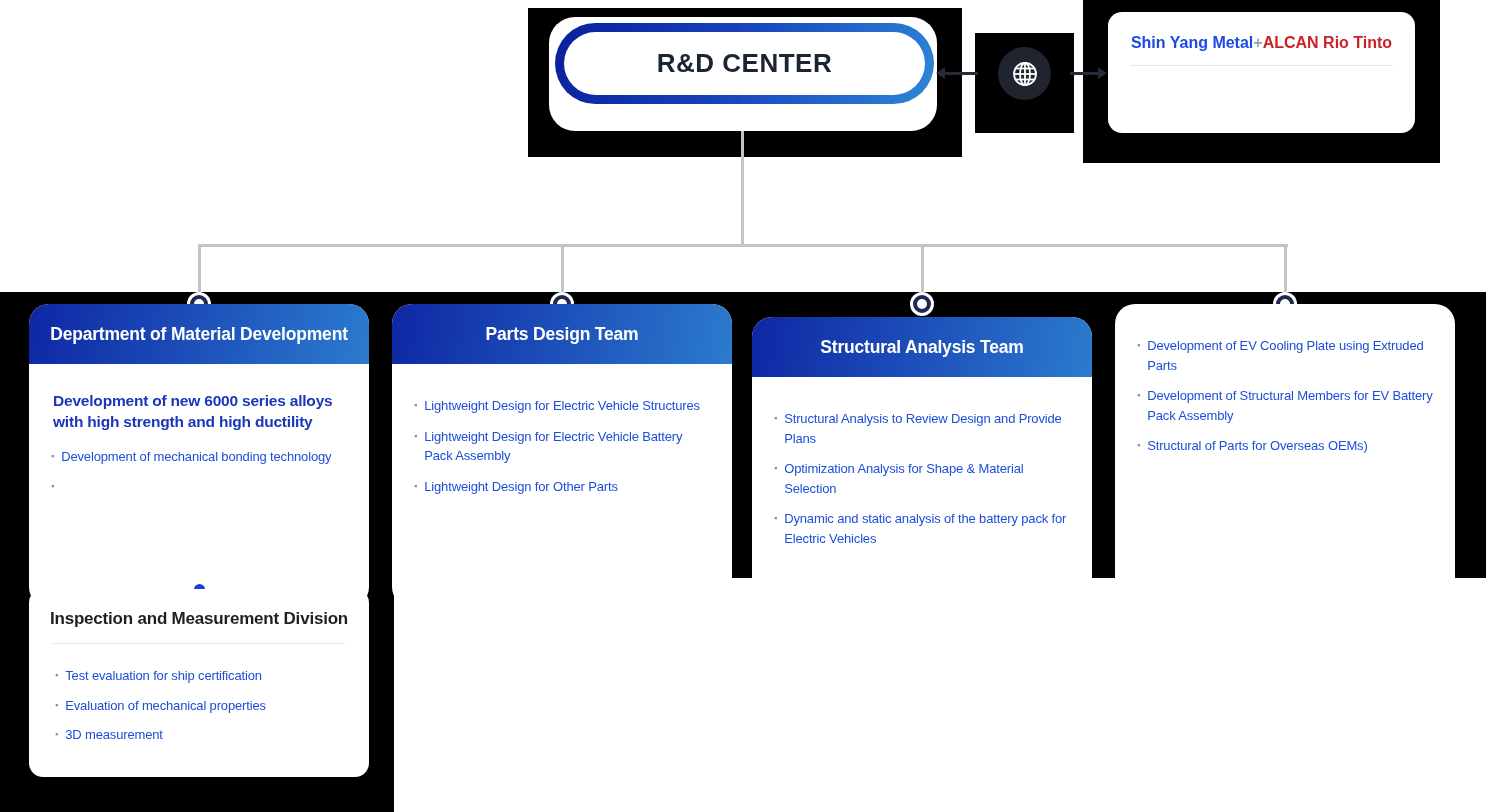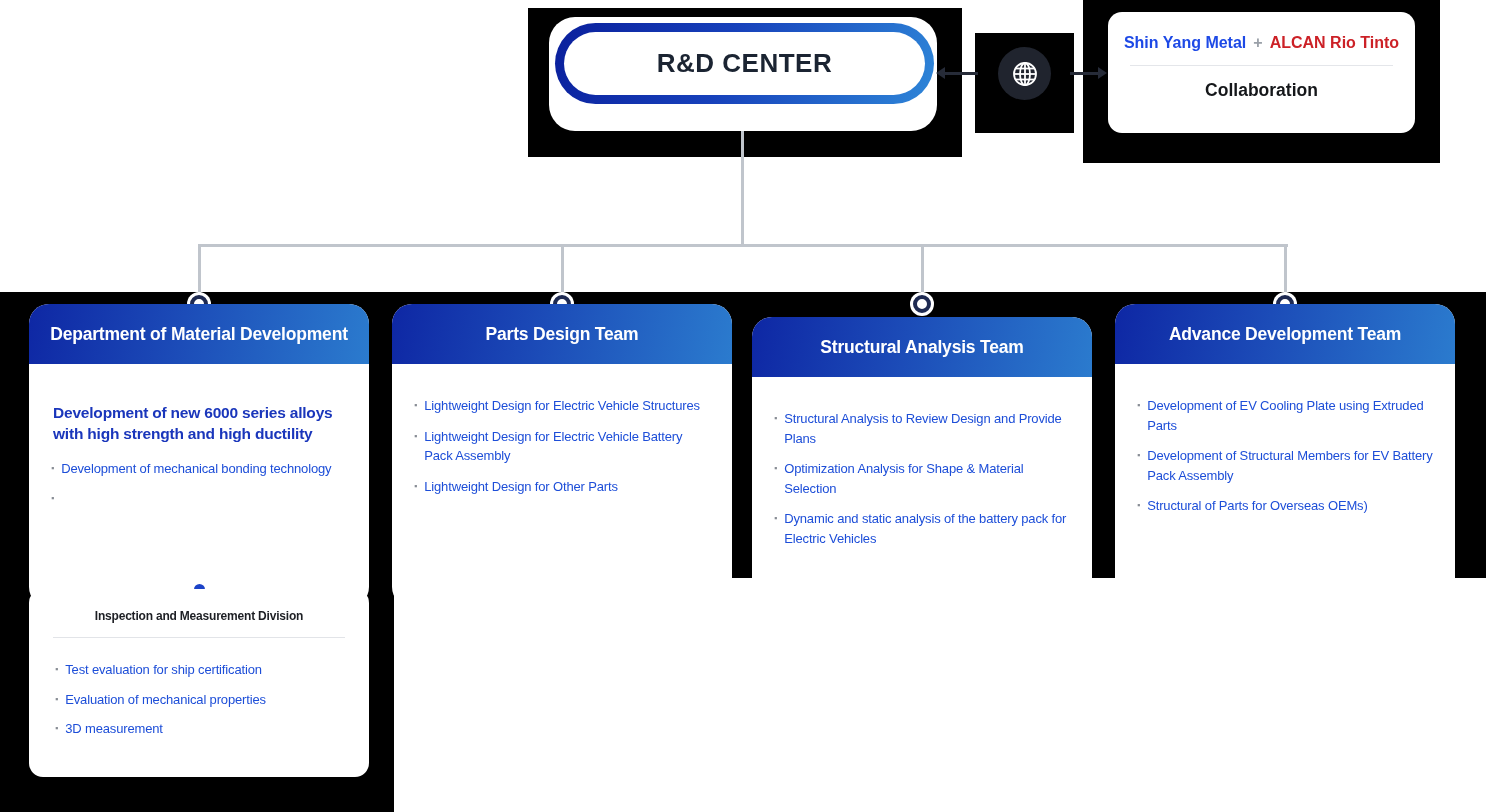--- a/index.html
+++ b/index.html
@@ -33,21 +33,21 @@
   .arrow-line{position:absolute;height:3px;background:#262b38;top:72px;}
   .arrow-head{position:absolute;width:0;height:0;top:67px;}
   .arrow-head.left{border-top:6px solid transparent;border-bottom:6px solid transparent;border-right:9px solid #262b38;}
   .arrow-head.right{border-top:6px solid transparent;border-bottom:6px solid transparent;border-left:9px solid #262b38;}
 
   
   .collab-box{
     position:absolute;left:1108px;top:12px;width:307px;height:121px;background:#ffffff;
     border-radius:14px;box-shadow:0 4px 10px rgba(0,0,0,.10);
   }
-  .collab-row{display:flex;justify-content:center;align-items:baseline;gap:7px;margin-top:22px;font-size:16px;font-weight:bold;}
+  .collab-row{display:flex;justify-content:center;align-items:baseline;margin-top:22px;font-size:16px;font-weight:bold;}
   .collab-p1{color:#1d49e6;}
   .collab-plus{color:#9aa0a8;font-weight:bold;}
   .collab-p2{color:#cc2127;}
   .collab-div{margin:13px 22px 0 22px;border-top:1px solid #e4e6ea;}
   .collab-label{margin-top:14px;text-align:center;font-size:17.5px;font-weight:bold;color:#15171a;}
 
   
   .cline{position:absolute;background:#c0c5cc;}
   .ring{
     position:absolute;width:10px;height:10px;border-radius:50%;background:#ffffff;
@@ -64,32 +64,32 @@
     border-radius:20px;overflow:hidden;
   }
   .card-head{
     height:60px;background:linear-gradient(100deg,#0e27a4 0%,#1c4cb8 45%,#2b7bce 100%);
     display:flex;align-items:center;justify-content:center;
   }
   .card-title{color:#ffffff;font-size:17.5px;font-weight:bold;letter-spacing:-.2px;}
   .card-body{padding:26px 18px 0 22px;}
   .hl{
     color:#1a36bb;font-size:15.5px;font-weight:bold;line-height:1.38;
-    letter-spacing:-.2px;margin:12px 0 14px 2px;
+    letter-spacing:-.2px;margin:0 0 14px 2px;
   }
   .li{display:flex;gap:7px;margin-bottom:11px;}
   .mk{font-size:9px;color:#878c94;line-height:1;margin-top:5px;flex:none;}
   .tx{font-size:13px;color:#1d4ed8;line-height:1.5;letter-spacing:-.15px;}
 
   
   .insp-card{
     position:absolute;left:29px;top:589px;width:340px;height:188px;background:#ffffff;
     border-radius:14px;overflow:hidden;
   }
-  .insp-title{margin-top:20px;text-align:center;font-size:12px;font-weight:bold;color:#1d1f24;letter-spacing:-.2px;}
+  .insp-title{margin-top:20px;text-align:center;font-size:17px;font-weight:bold;color:#1d1f24;letter-spacing:-.2px;}
   .insp-div{margin:14px 24px 0 24px;border-top:1px solid #e2e4e8;}
   .insp-body{padding:22px 18px 0 26px;}
   .insp-body .li{margin-bottom:10px;}
 </style>
 </head>
 <body>
 
 <div id="stage">
 
   <div class="blk" style="left:528px;top:8px;width:434px;height:149px;"></div>
@@ -131,21 +131,20 @@
     </svg>
   </div>
 
   <div class="collab-box">
     <div class="collab-row">
       <span class="collab-p1">Shin Yang Metal</span>
       <span class="collab-plus">+</span>
       <span class="collab-p2">ALCAN Rio Tinto</span>
     </div>
     <div class="collab-div"></div>
-    <div class="collab-label">Collaboration</div>
   </div>
 
   <div class="ring" style="left:190px;top:295px;"></div>
   <div class="ring" style="left:553px;top:295px;"></div>
   <div class="ring" style="left:913px;top:295px;"></div>
   <div class="ring" style="left:1276px;top:295px;"></div>
 
   <div class="card" style="left:29px;">
     <div class="card-head">
       <span class="card-title">Department of Material Development</span>
@@ -210,23 +209,20 @@
 
           <div class="li">
             <span class="mk">▪</span>
             <span class="tx">Dynamic and static analysis of the battery pack for Electric Vehicles</span>
           </div>
         </div>
     </div>
   </div>
 
   <div class="card" style="left:1115px;">
-    <div class="card-head">
-      <span class="card-title">Advance Development Team</span>
-    </div>
     <div class="card-body" style="padding-top:32px;">
       <div>
 
           <div class="li">
             <span class="mk">▪</span>
             <span class="tx">Development of EV Cooling Plate using Extruded Parts</span>
           </div>
 
           <div class="li">
             <span class="mk">▪</span>

